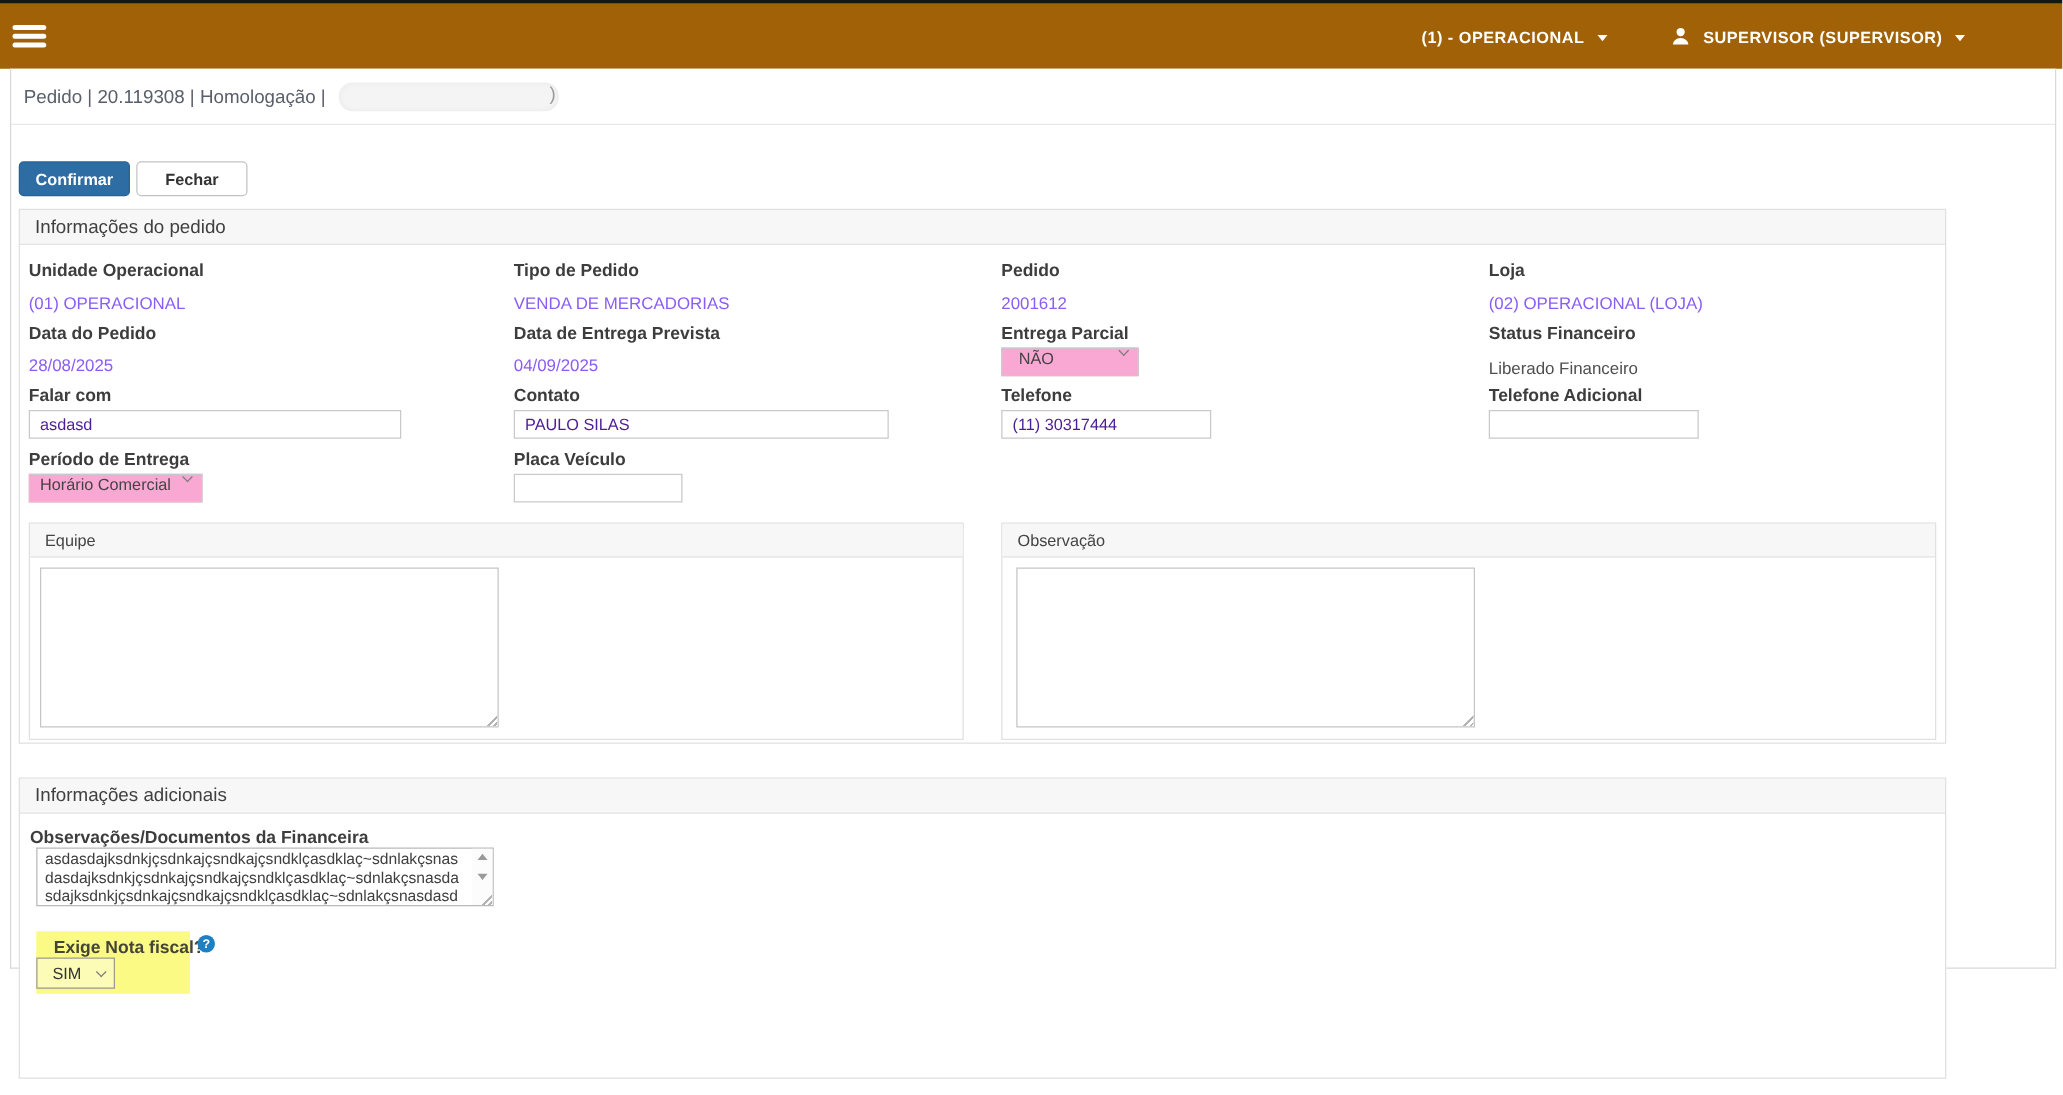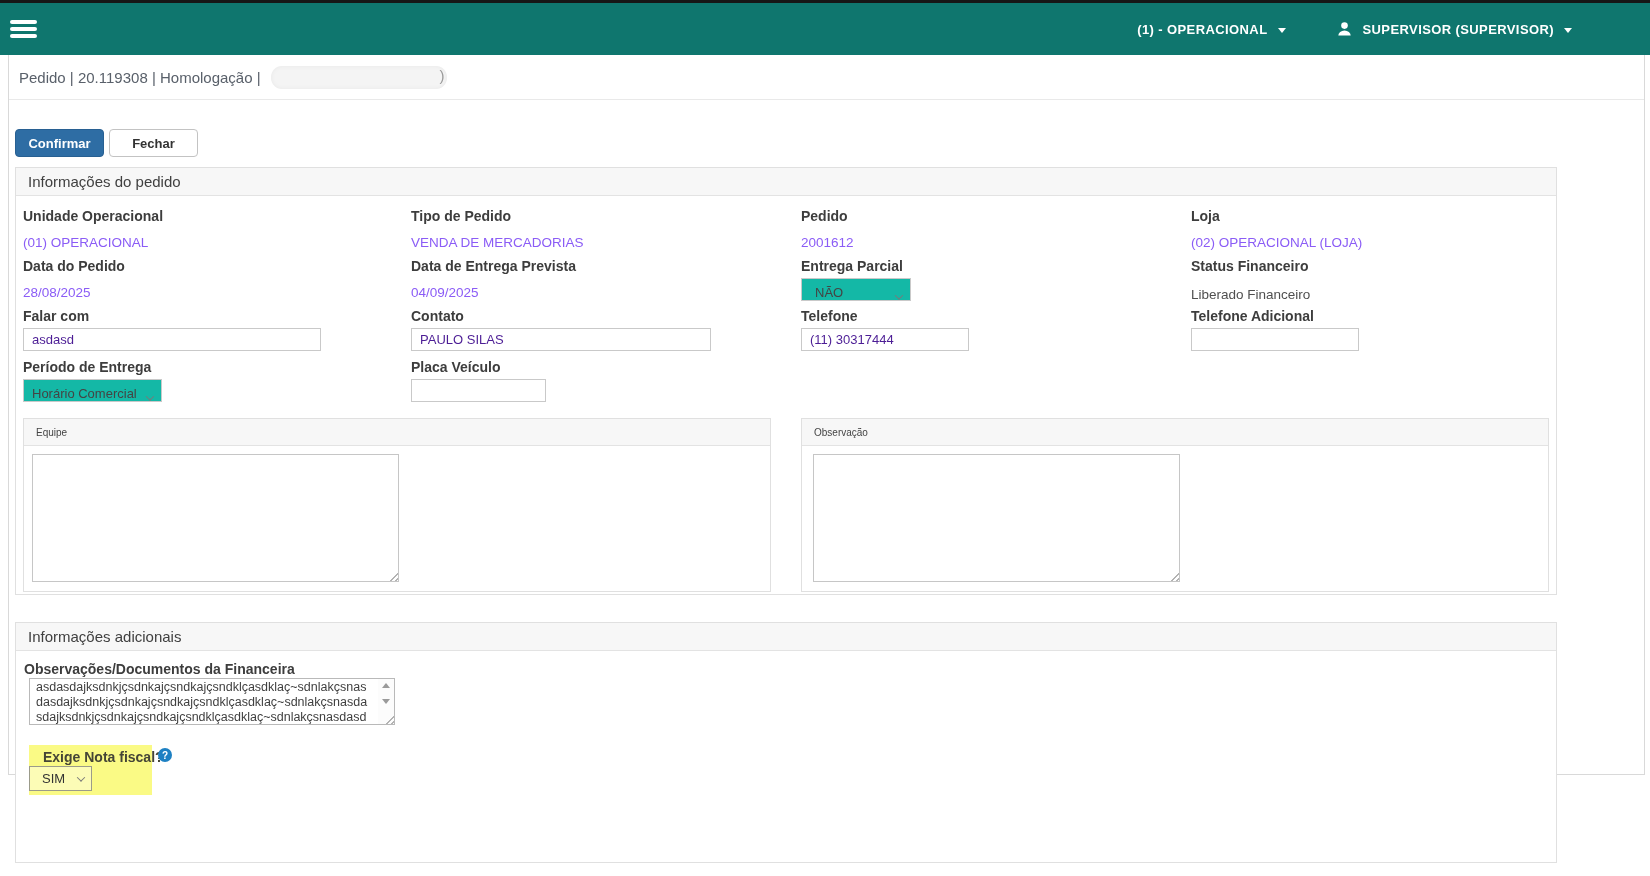--- a/index.html
+++ b/index.html
@@ -5,21 +5,21 @@
   * { box-sizing: border-box; margin: 0; padding: 0; }
   html,body { width:1650px; height:876px; overflow:hidden; }
   body {
     font-family:"Liberation Sans", sans-serif;
     background:#fff; position:relative;
   }
   
   .top-strip { position:absolute; top:0; left:0; width:100%; height:3px; background:#161616; }
   .topbar {
     position:absolute; top:3px; left:0; width:100%; height:52px;
-    background:#0f766e; display:flex; align-items:center;
+    background:#a16207; display:flex; align-items:center;
   }
   .hamburger { margin-left:10px; width:27px; cursor:pointer; }
   .hamburger .bar { height:4px; background:#fff; border-radius:2px; margin:3px 0; }
   .topbar-right {
     margin-left:auto; display:flex; align-items:center; gap:50px;
     padding-right:78px; color:#fff; font-size:13px; font-weight:bold; letter-spacing:.4px;
   }
   .tb-dropdown { display:flex; align-items:center; gap:10px; cursor:pointer; }
   .caret-down {
     width:0; height:0; border-left:4.5px solid transparent;
@@ -64,33 +64,33 @@
   
   .fld { position:absolute; white-space:nowrap; }
   .fld-label { font-size:14px; font-weight:bold; color:#3d3d3d; }
   .fld-value { font-size:13.5px; color:#8b5cf6; }
   .fld-value.dark { color:#4f4f4f; }
   .txt {
     height:23px; border:1px solid #c9c9c9; background:#fff; padding:0 8px;
     font-size:13px; color:#4c1d95; font-family:"Liberation Sans", sans-serif; display:block;
   }
   .sel {
-    height:23px; border:1px solid #c9c9c9; background:#14b8a6;
-    display:flex; align-items:flex-end; justify-content:space-between;
+    height:23px; border:1px solid #c9c9c9; background:#f9a8d4;
+    display:flex; align-items:flex-start; justify-content:space-between;
     padding:0 8px 0 13px; font-size:13px; color:#444; cursor:pointer;
   }
   .chev {
     width:6px; height:6px; border-right:1.6px solid #7a7a7a; border-bottom:1.6px solid #7a7a7a;
     transform:rotate(45deg) translate(-1px,-1px);
   }
   
   .subpanel { position:absolute; top:222px; width:748px; height:174px; border:1px solid #e0e0e0; }
   .subpanel-header {
     height:27px; background:#f7f7f7; border-bottom:1px solid #e3e3e3;
-    display:flex; align-items:center; padding-left:12px; font-size:10px; color:#444;
+    display:flex; align-items:center; padding-left:12px; font-size:13px; color:#444;
   }
   .ta-wrap { position:relative; }
   .big-ta {
     width:100%; height:100%; border:1px solid #c6c6c6; resize:none;
     font-family:"Liberation Sans", sans-serif; font-size:13px; padding:4px 6px; color:#444;
     display:block; outline:none; overflow:hidden;
   }
   .grip {
     position:absolute; right:1px; bottom:1px; width:11px; height:11px;
     background:repeating-linear-gradient(135deg, transparent 0 2px, #b3b3b3 2px 3.6px);

